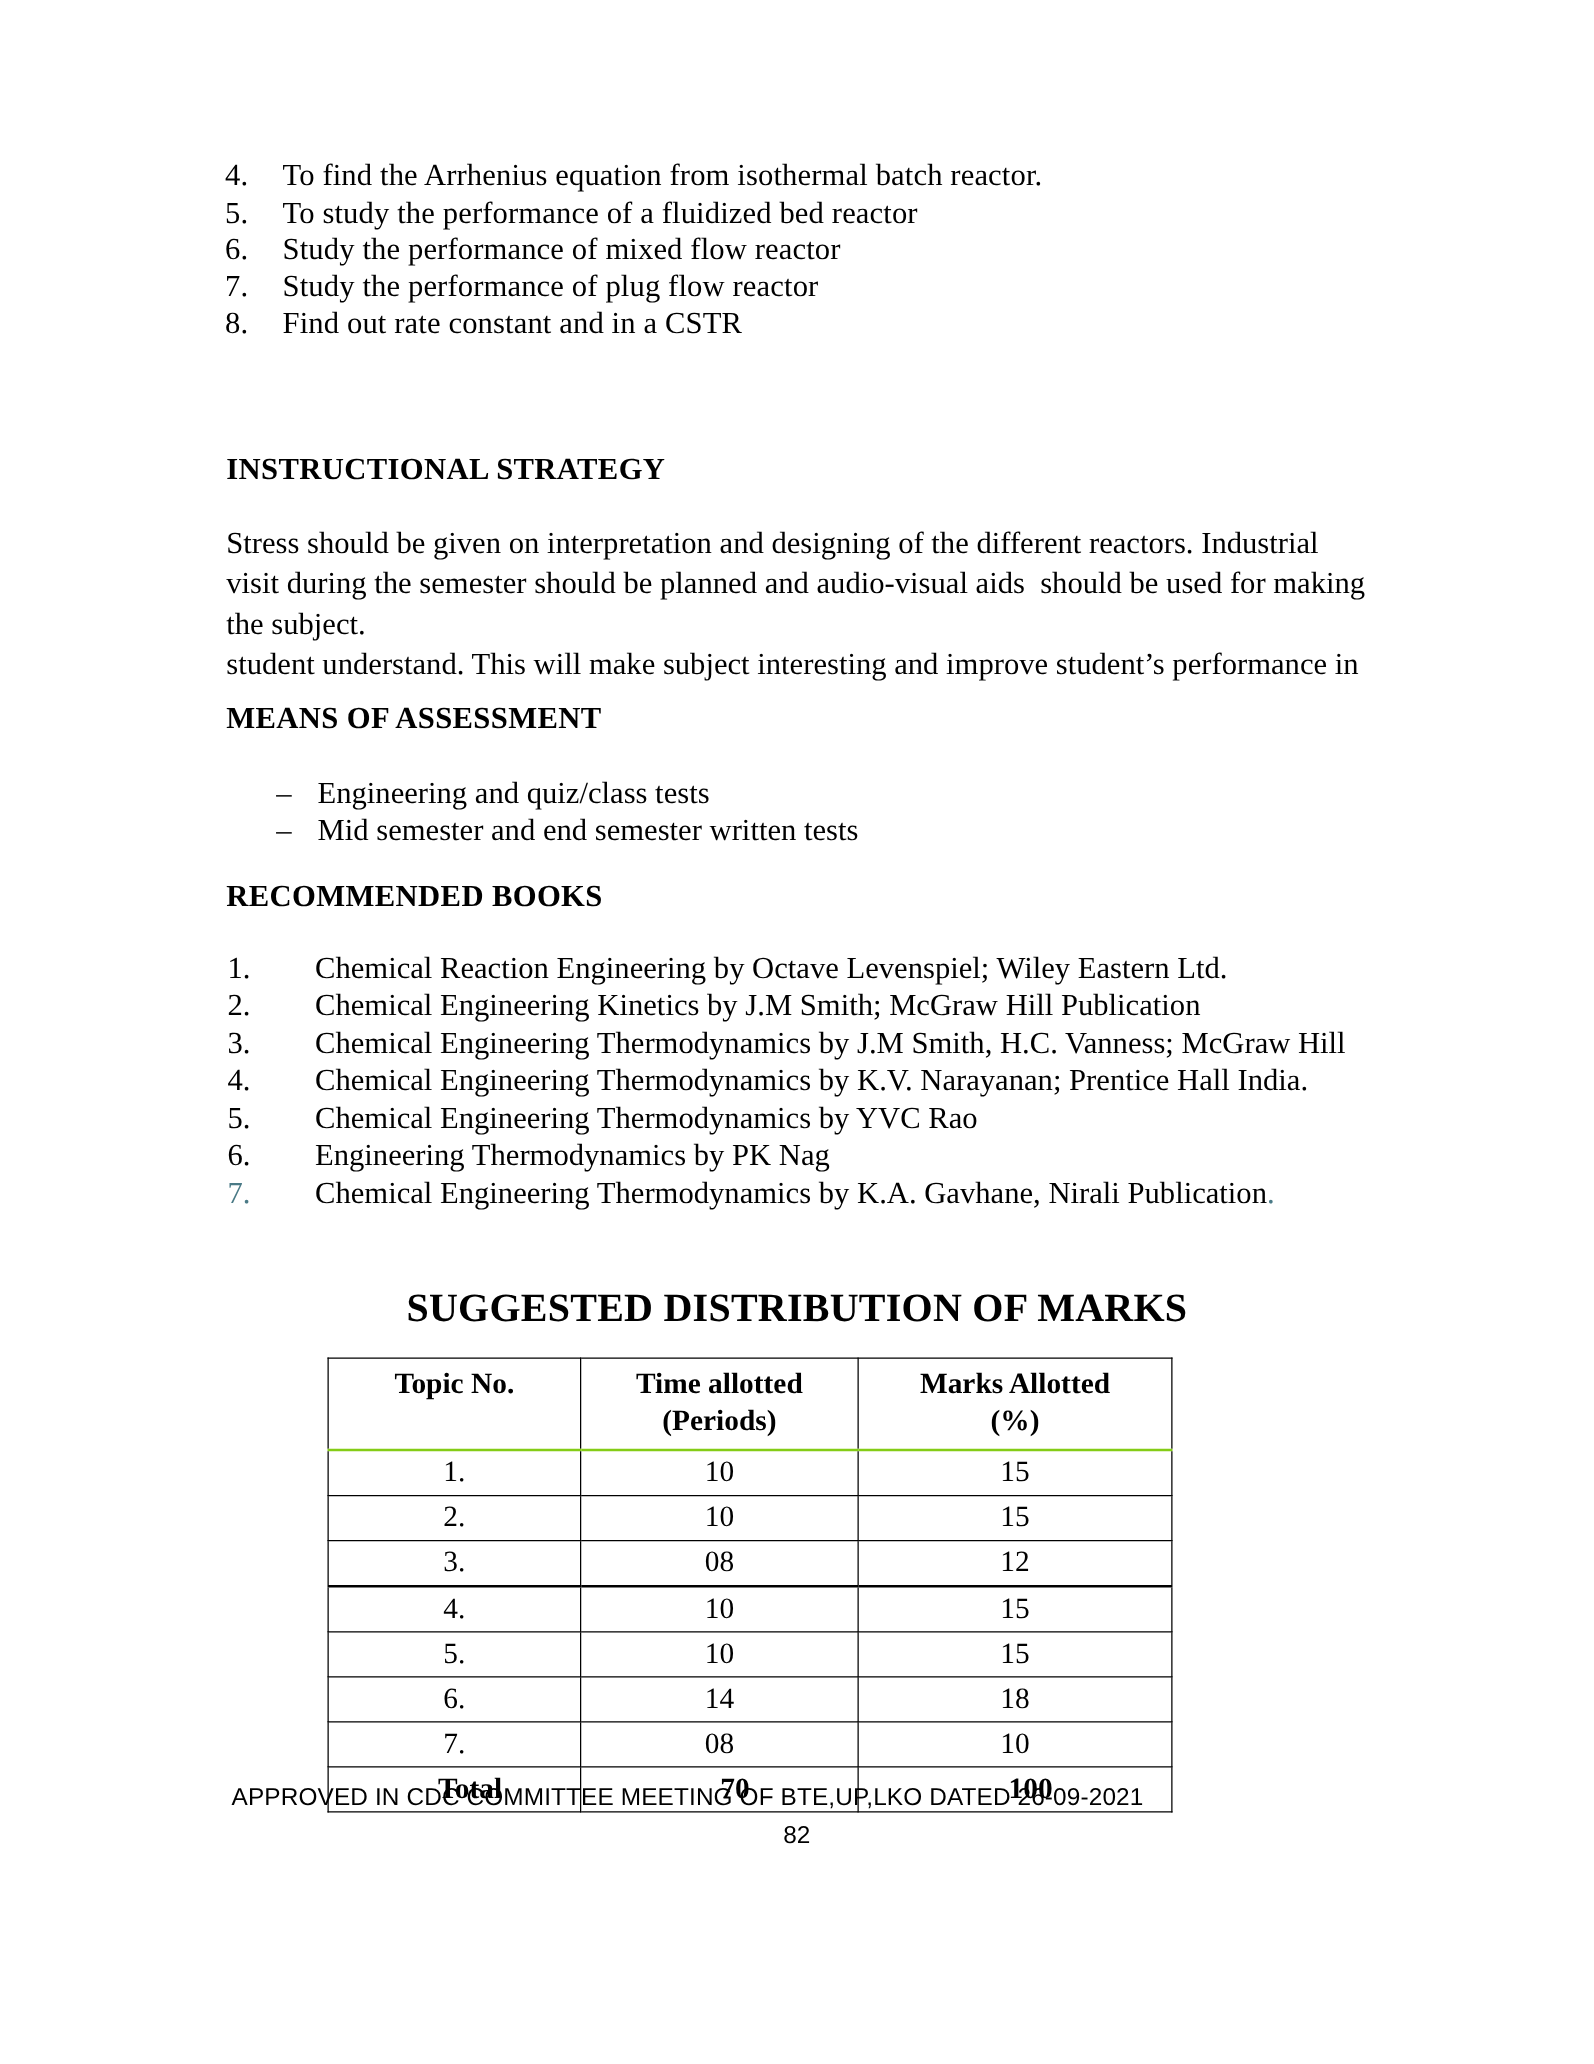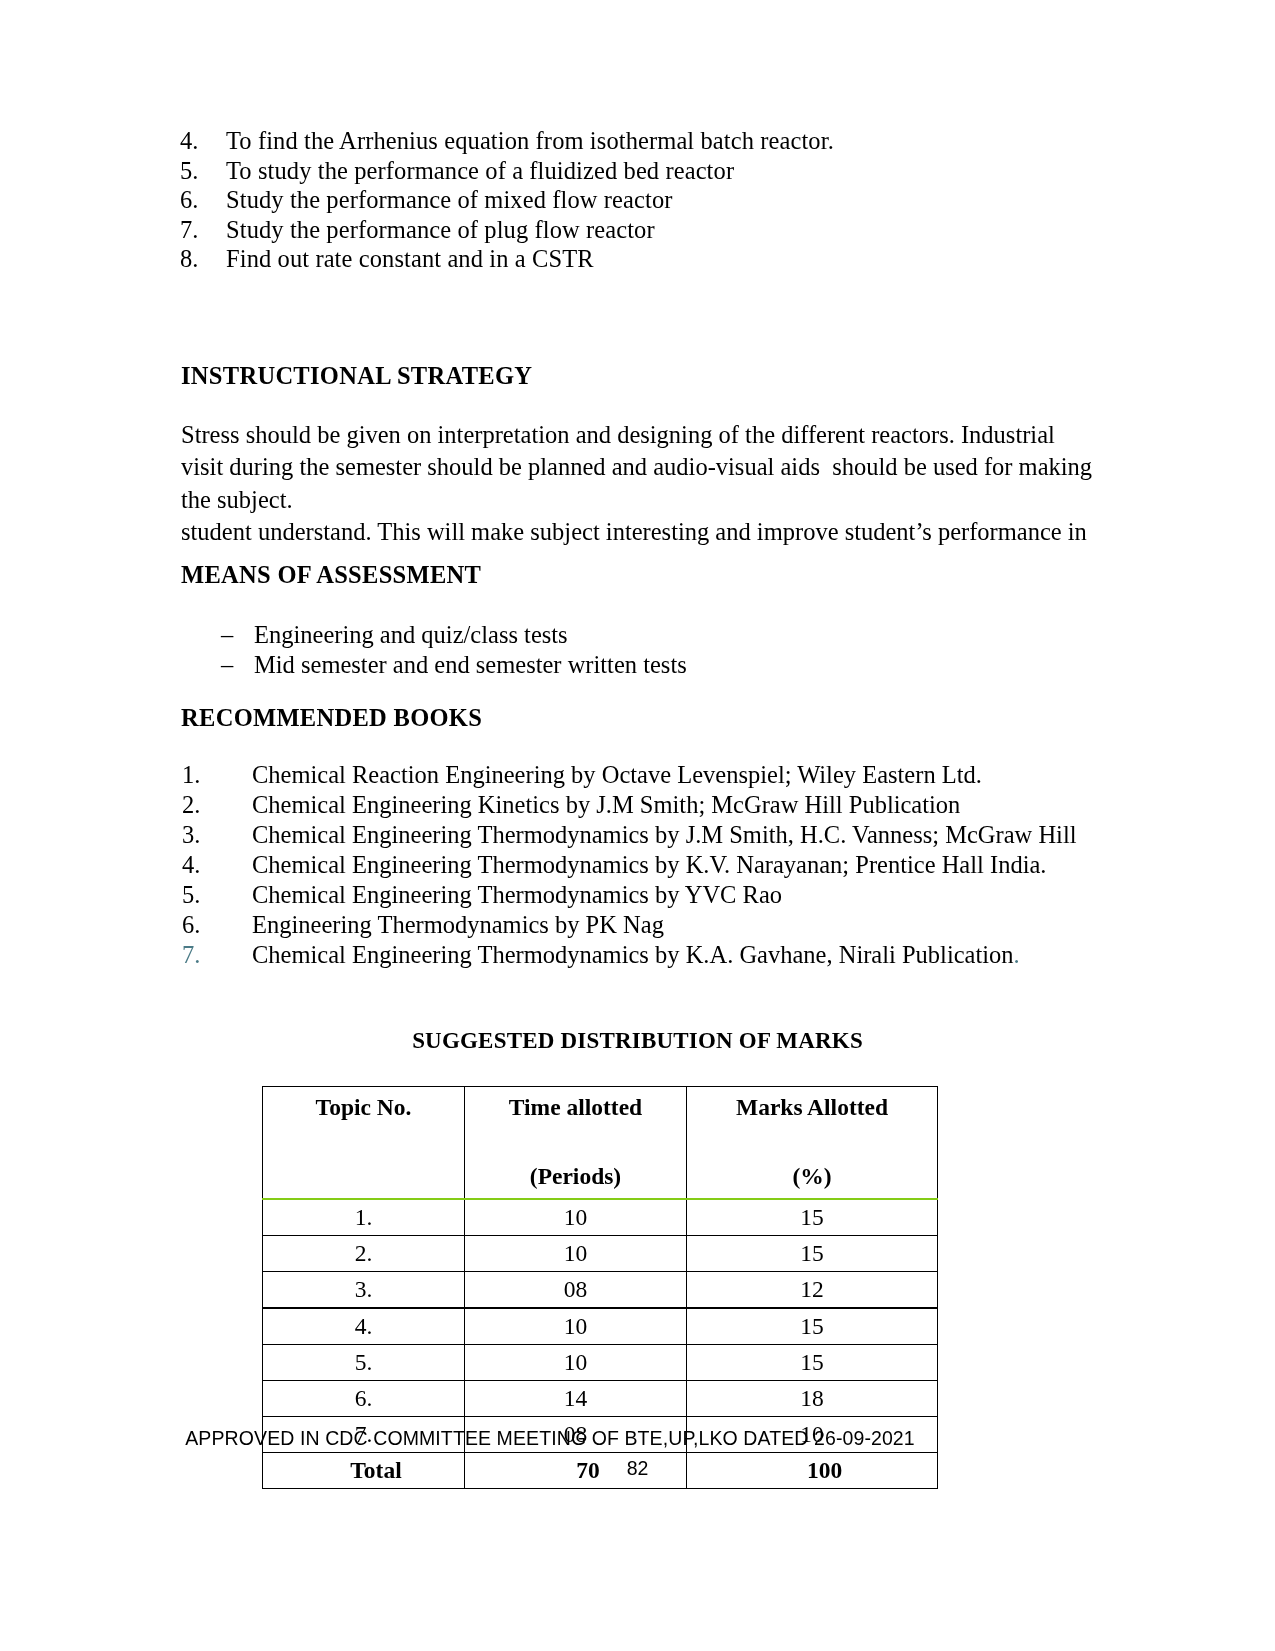--- a/index.html
+++ b/index.html
@@ -109,21 +109,21 @@
   .book-row .trailing-dot { color: #4a7a86; }
 
   
   .table-title {
     position: absolute;
     left: 0;
     top: 1028px;
     width: 1275px;
     text-align: center;
     font-weight: bold;
-    font-size: 23px;
+    font-size: 32px;
     letter-spacing: 0.2px;
   }
 
   
   .marks-table {
     position: absolute;
     left: 262px;
     top: 1086px;
     width: 675px;
     border-collapse: collapse;
@@ -143,21 +143,21 @@
     line-height: 30px;
     padding: 5px 2px 7px 2px;
   }
   .marks-table thead th { border-bottom: 2px solid #84cc16; }
   .marks-table col.c1 { width: 202px; }
   .marks-table col.c2 { width: 222px; }
   .marks-table col.c3 { width: 251px; }
   .marks-table tr.total td { font-weight: bold; padding-left: 27px; }
   .marks-table tr.rule-below td { border-bottom: 2px solid #000; }
   .hdr-l1 { display: block; }
-  .hdr-l2 { display: block; margin-top: 39px; }
+  .hdr-l2 { display: block; }
 
   
   .footer {
     position: absolute;
     left: 0;
     top: 1427px;
     width: 1100px;
     text-align: center;
     font-family: "Liberation Sans", "DejaVu Sans", sans-serif;
     font-size: 19.5px;

